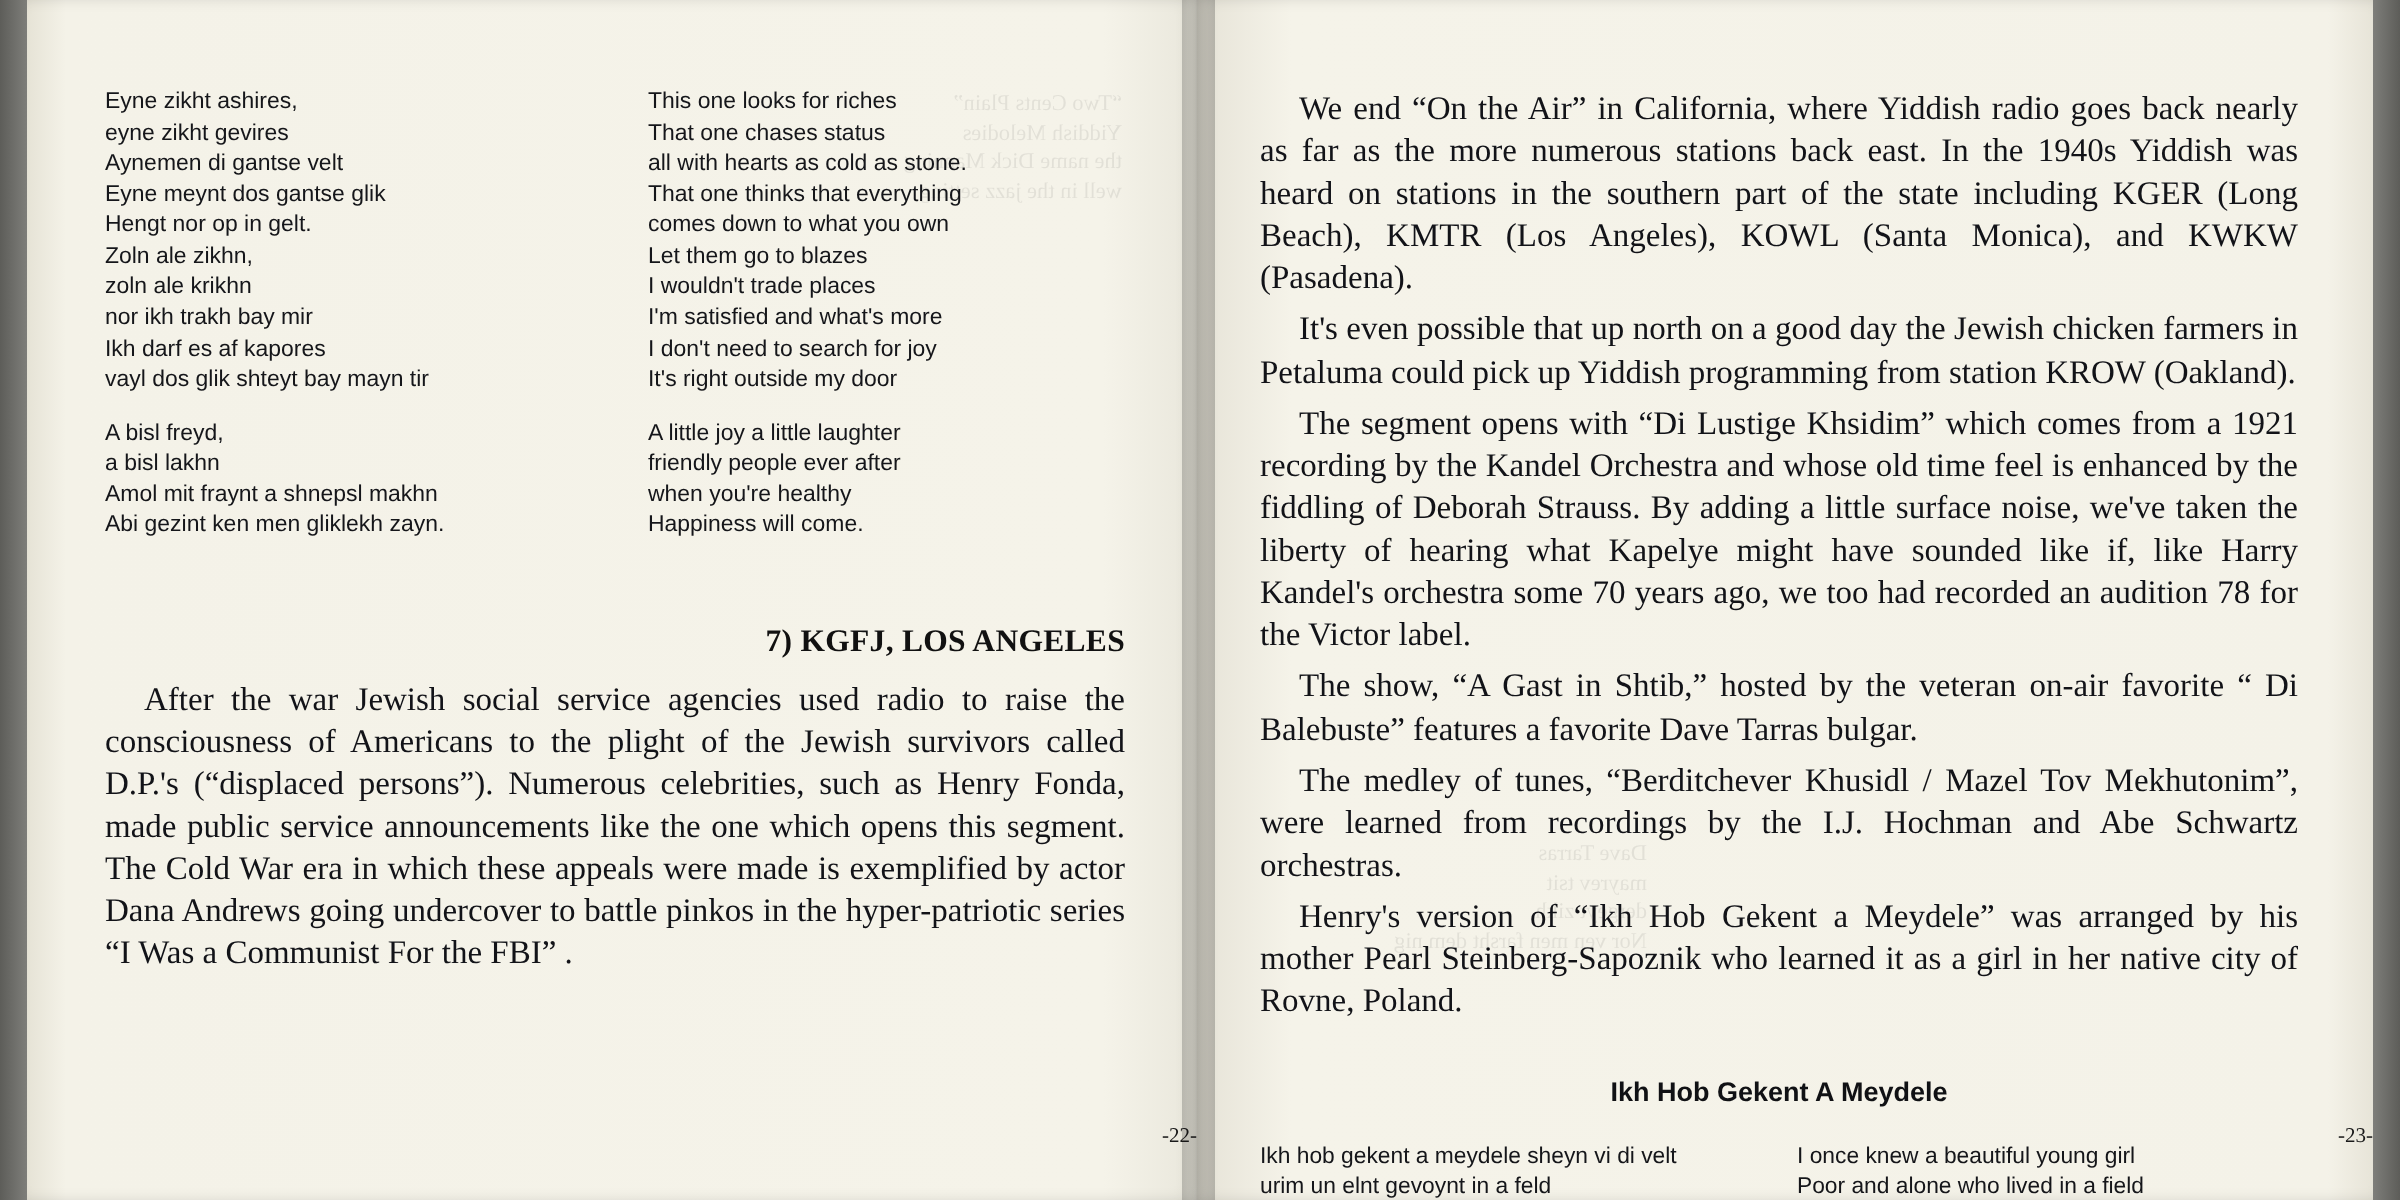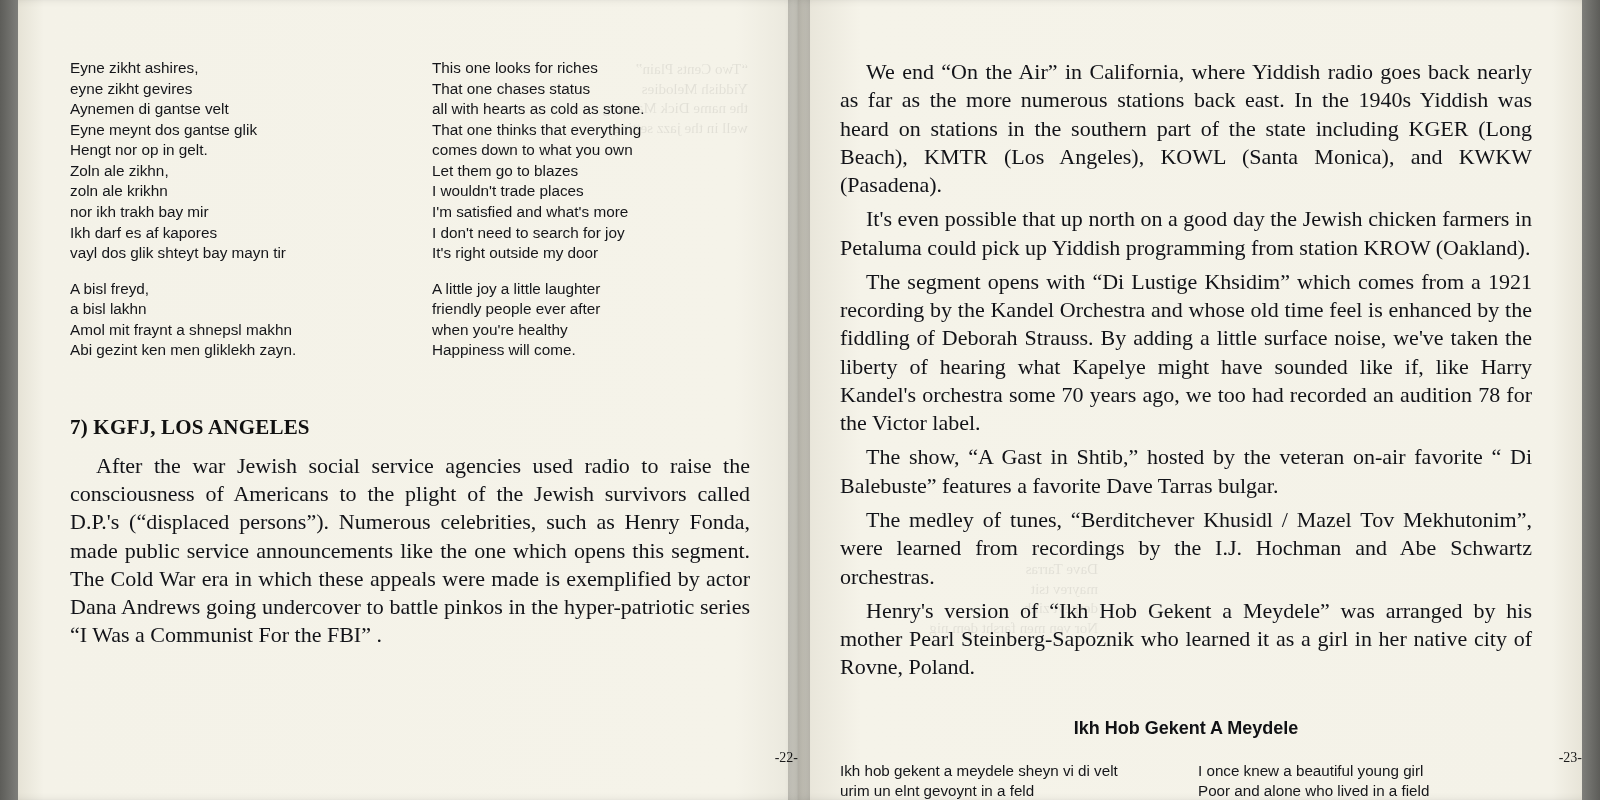--- a/index.html
+++ b/index.html
@@ -77,21 +77,21 @@
     color: #15161a;
   }
   .lyrics .col { width: 50%; }
   .lyrics p { margin: 0 0 15px 0; white-space: pre-line; }
   .lyrics p.last { margin-bottom: 0; }
 
   h2.section {
     font-family: "Liberation Serif", serif;
     font-weight: bold;
     font-size: 21px;
-    text-align: left;
+    text-align: right;
     margin: 54px 0 12px 0;
     letter-spacing: 0.2px;
     color: #111;
   }
 
   .prose p {
     font-family: "Liberation Serif", serif;
     font-size: 22px;
     line-height: 1.285;
     text-align: justify;

